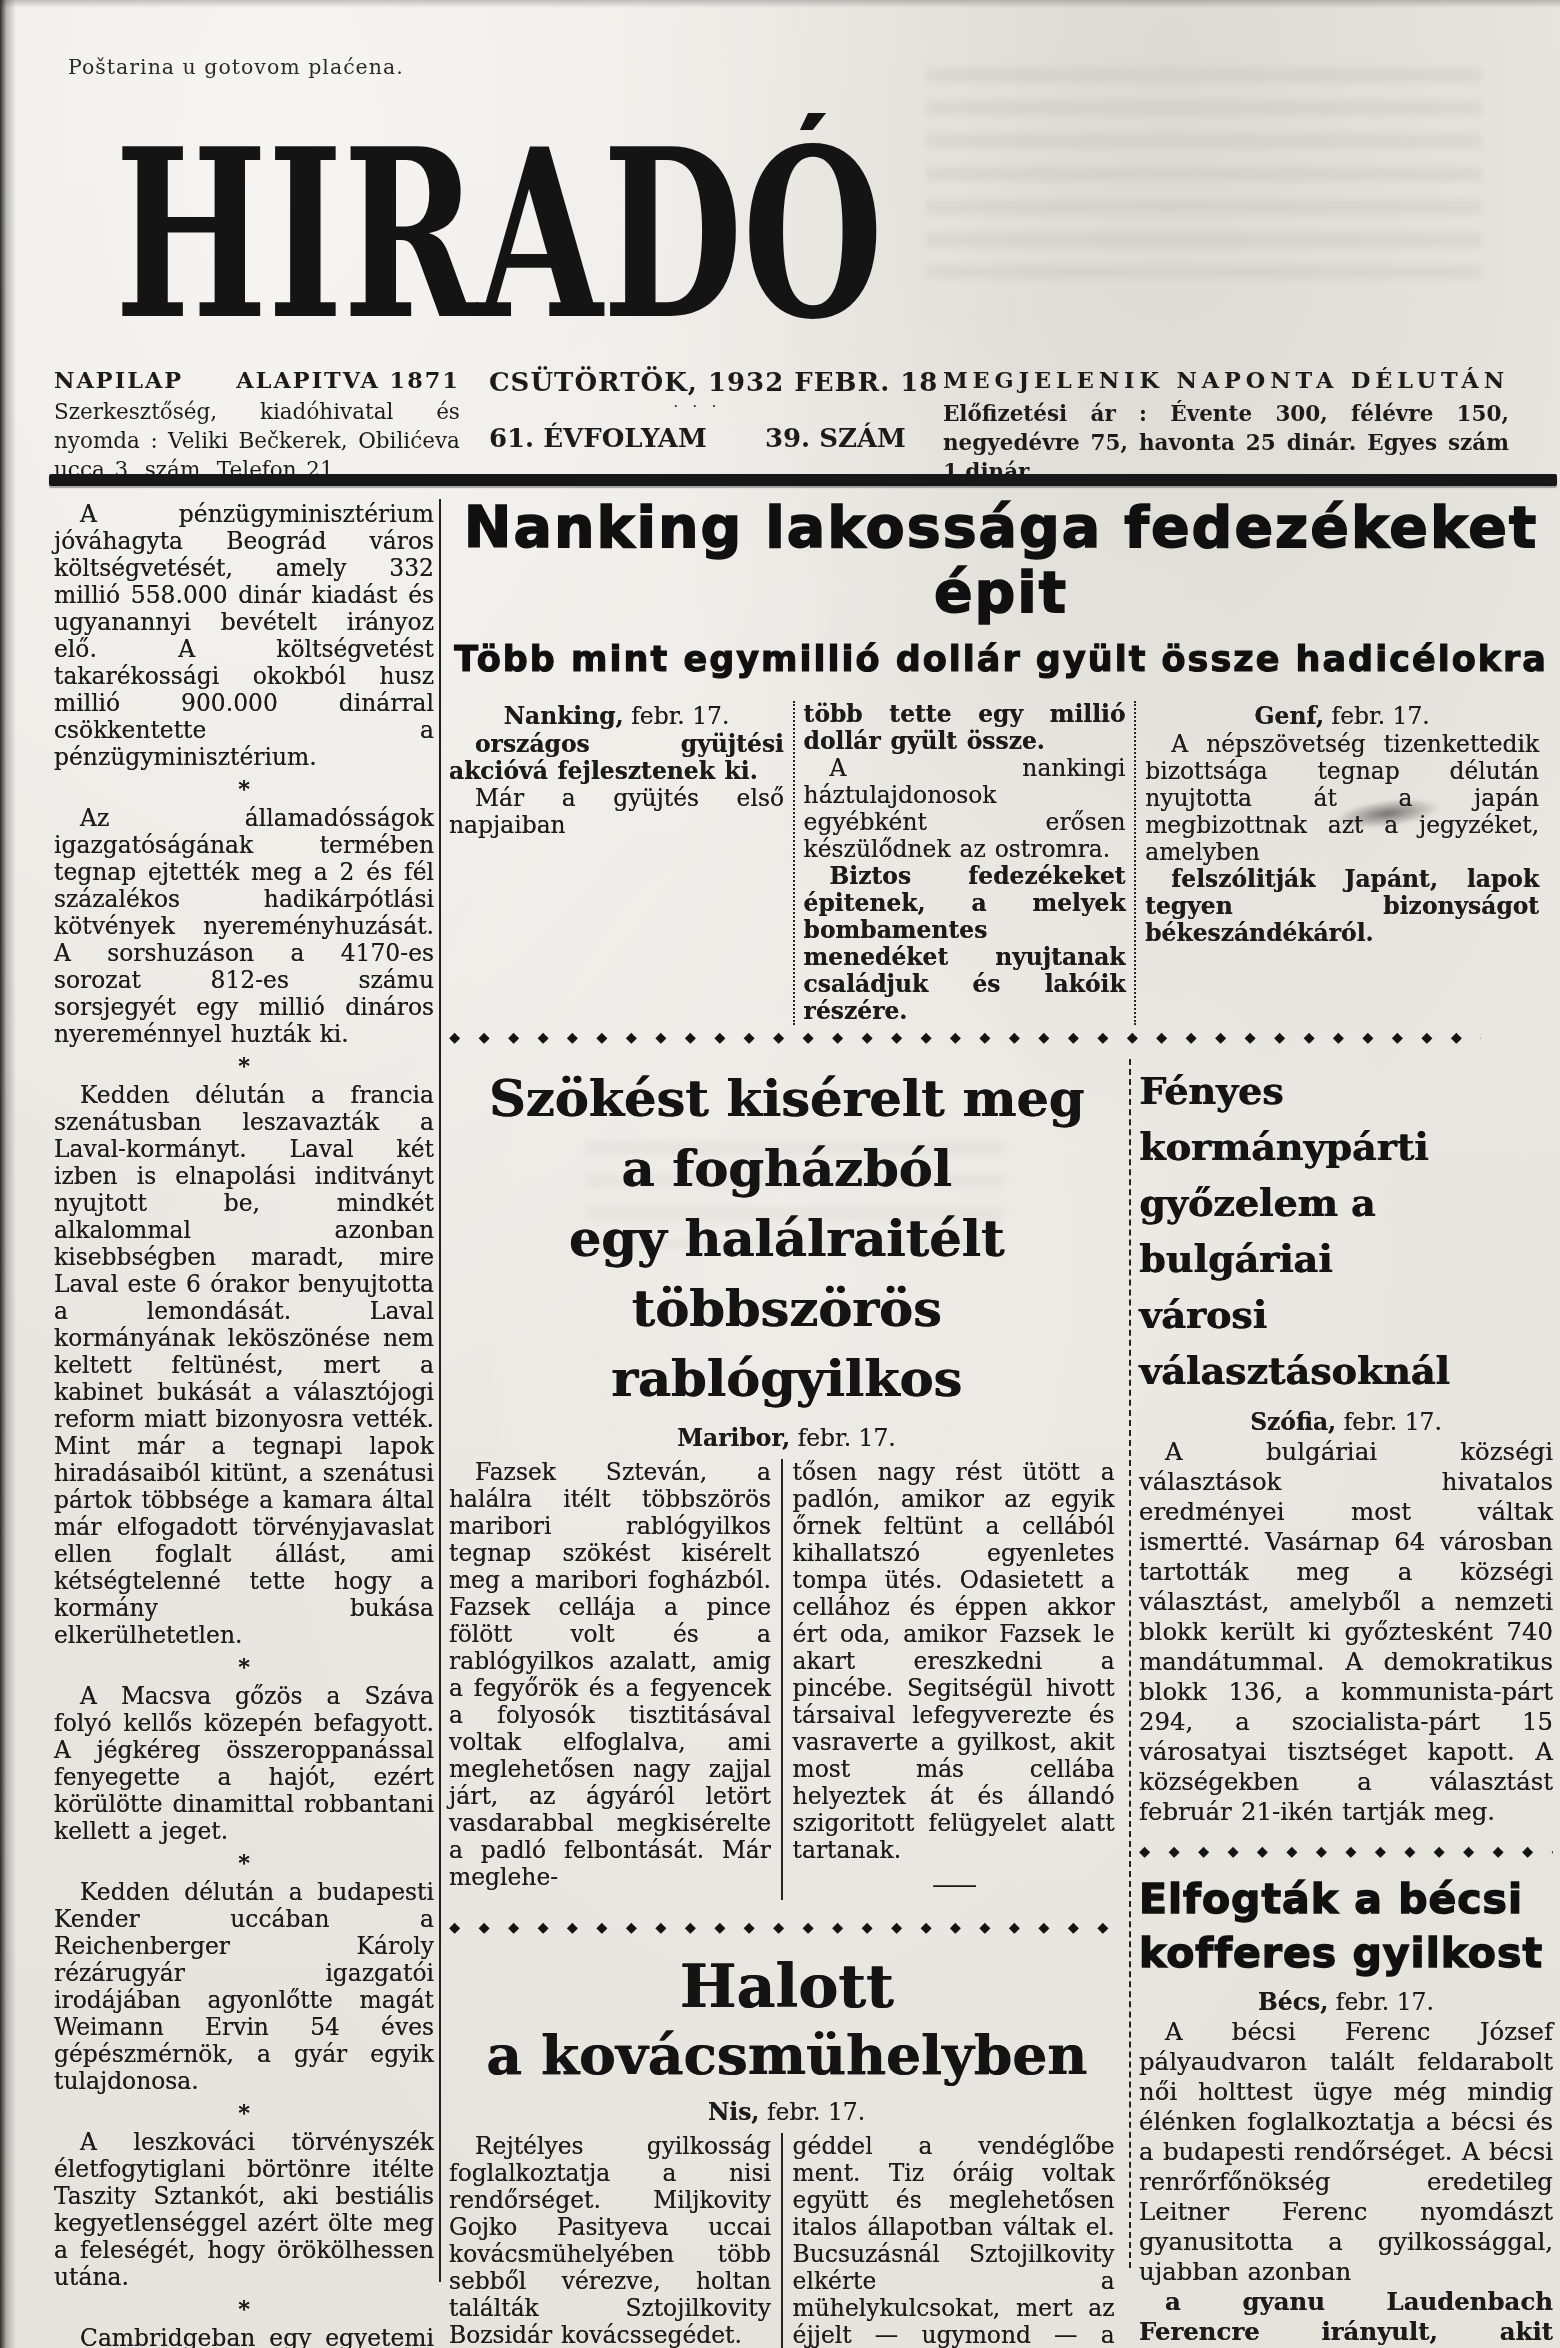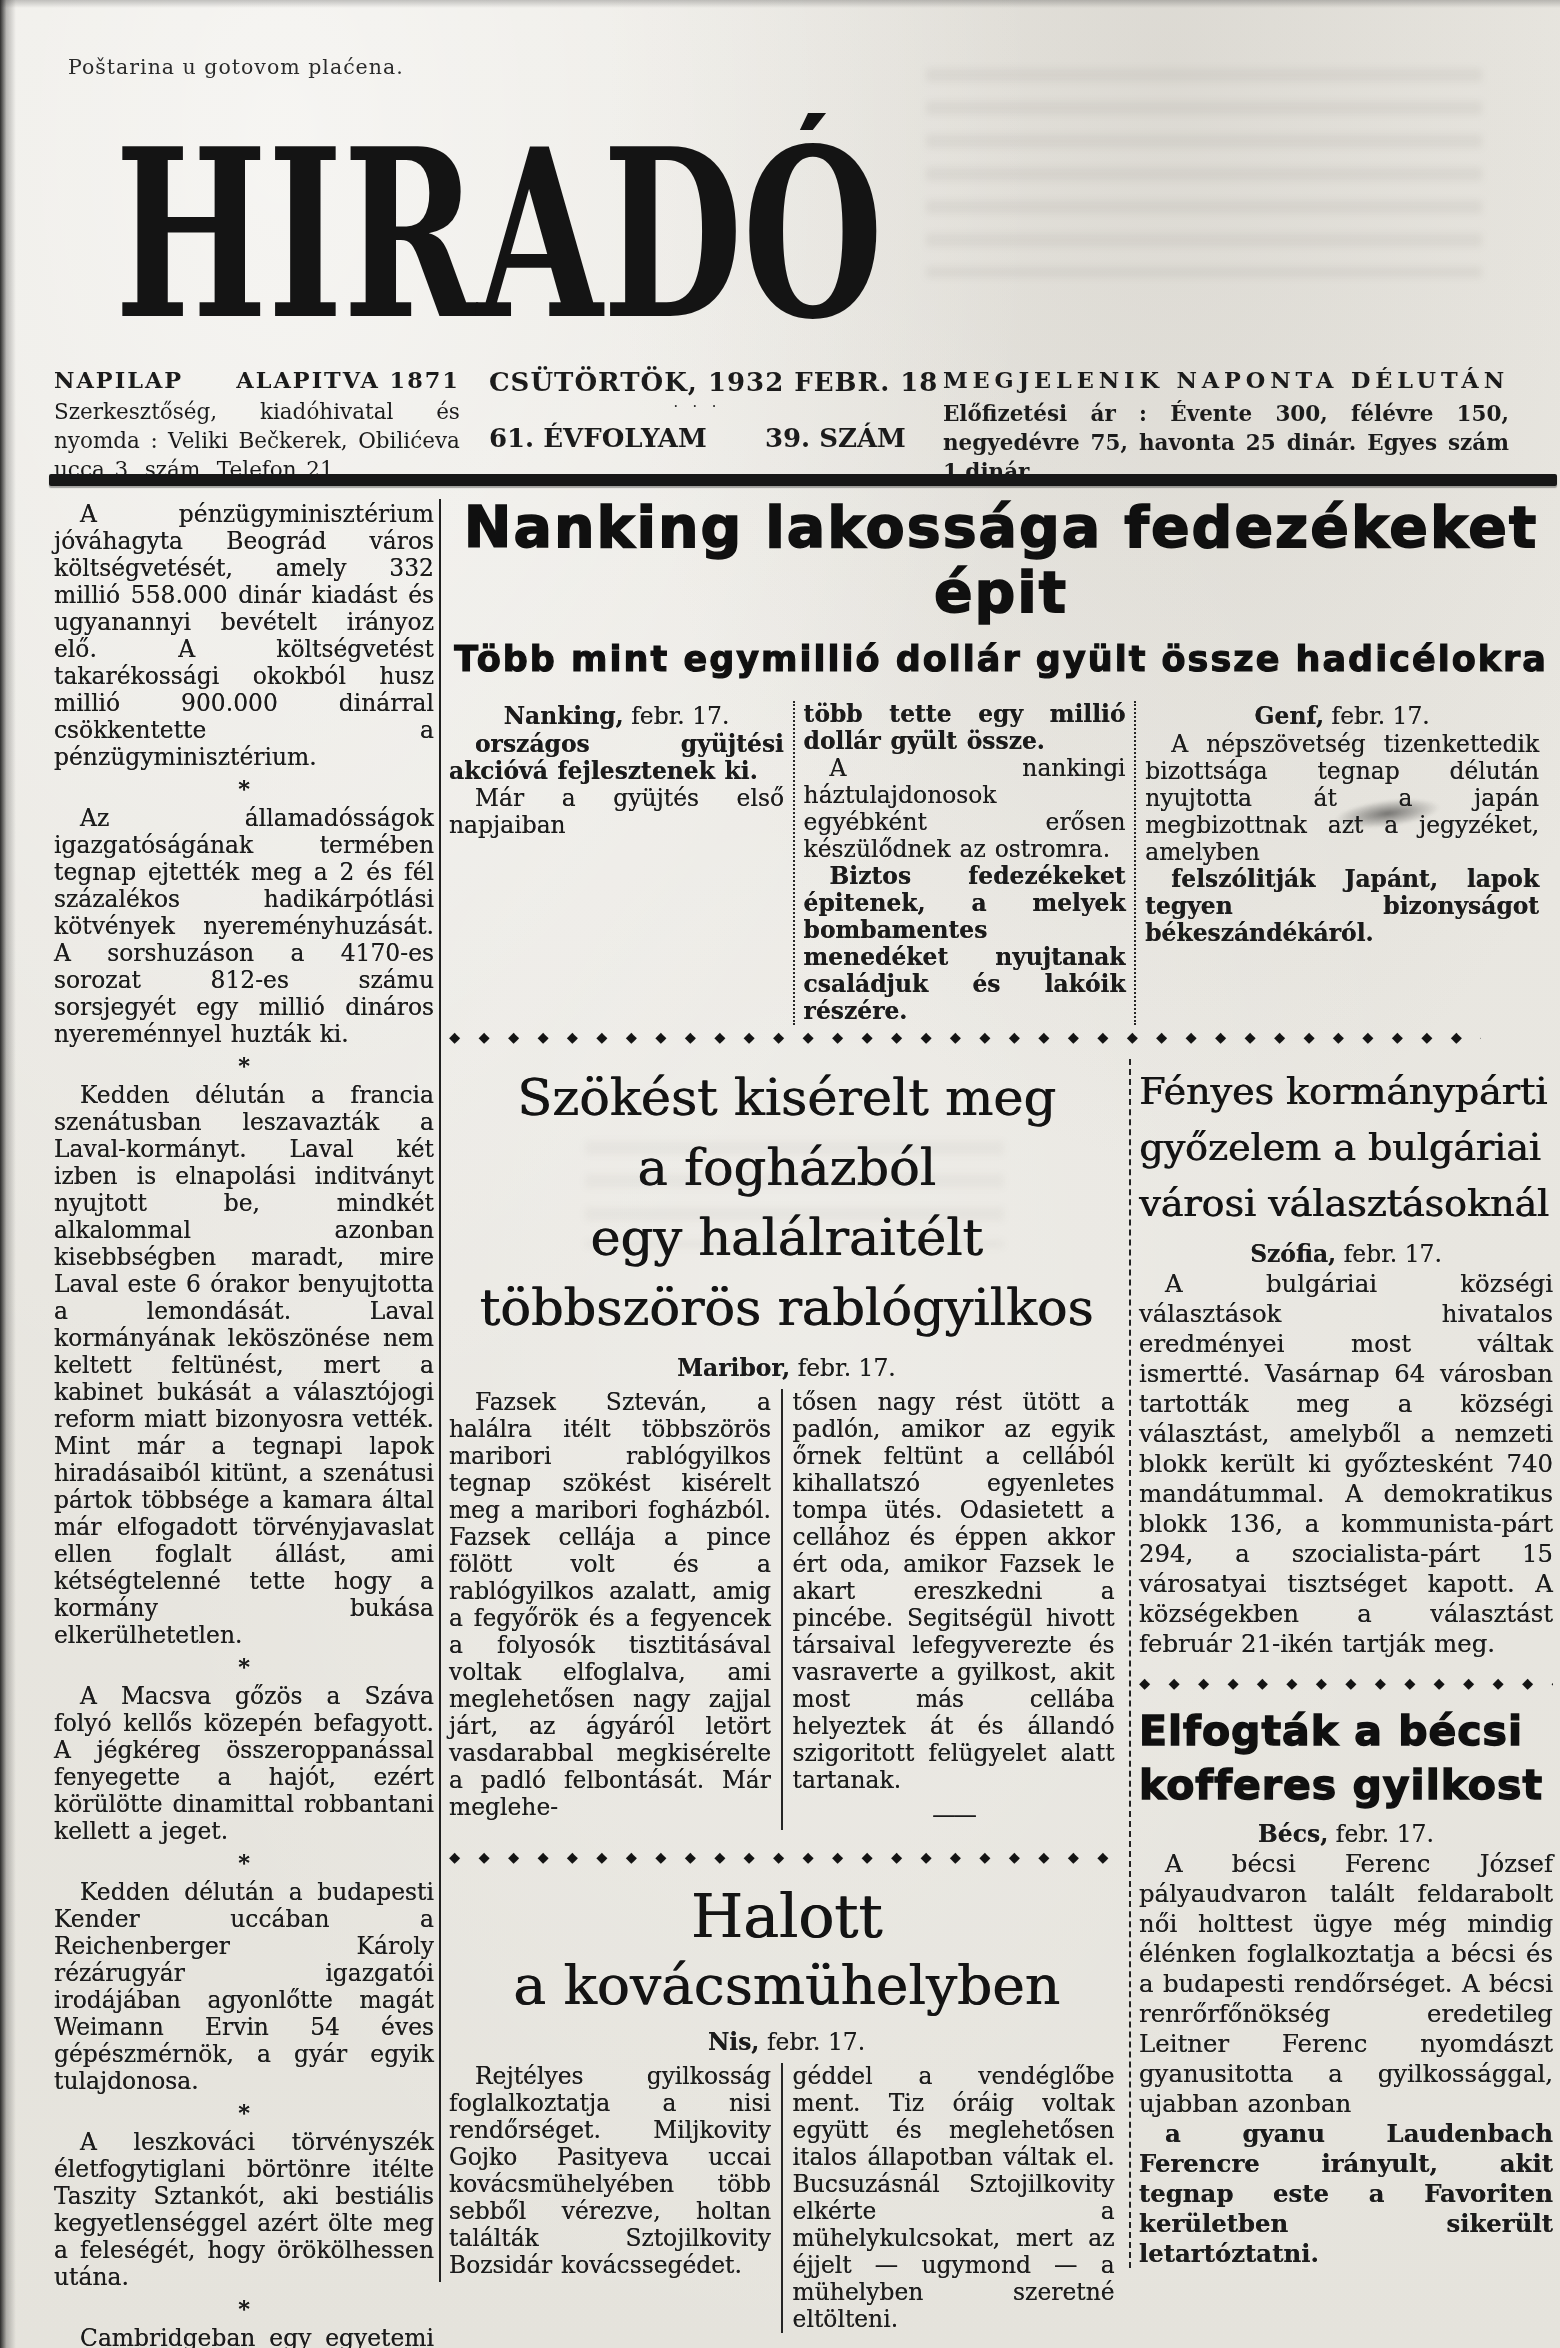--- a/index.html
+++ b/index.html
@@ -63,21 +63,21 @@
   .h-sub{font-size:35px;line-height:45px;margin-top:11.7px;-webkit-text-stroke:1.1px #101010;}
   .cols{display:flex;align-items:stretch;}
   .nanking .cols{margin-top:19.5px;}
   .ncol1{width:335px;}.ncol2{width:322px;}.ncol3{width:394px;}
   .vdiv{width:0;border-left:2.9px dotted #242424;margin:0 8.8px;}
   .vdiv.solid{border-left:2px solid #242424;margin:0 9.8px;}
 
   .diamonds{white-space:nowrap;overflow:hidden;font-size:14.6px;letter-spacing:6.8px;color:#141414;line-height:17.6px;}
   #diamond-a{position:absolute;left:449px;top:1028px;width:1032px;}
 
-  .h-serif{font-family:"DejaVu Serif",serif;font-weight:normal;text-align:center;color:#141414;
+  .h-serif{font-family:"DejaVu Serif",serif;font-weight:bold;text-align:center;color:#141414;
     text-shadow:0.7px 0 0 #141414;}
   .mid-col{position:absolute;left:449px;top:1063px;width:675px;}
   .szokest-line{font-size:51px;line-height:70px;}
   .mid-col .cols{margin-top:5.9px;}
   .mcol{width:322px;}
   .mid-col .diamonds{margin:17.6px 0 13.7px;}
   .halott-l1{font-size:60px;line-height:74px;}
   .halott-l2{font-size:55px;line-height:64px;}
 
   .right-col{position:absolute;left:1139px;top:1063px;width:414px;}

